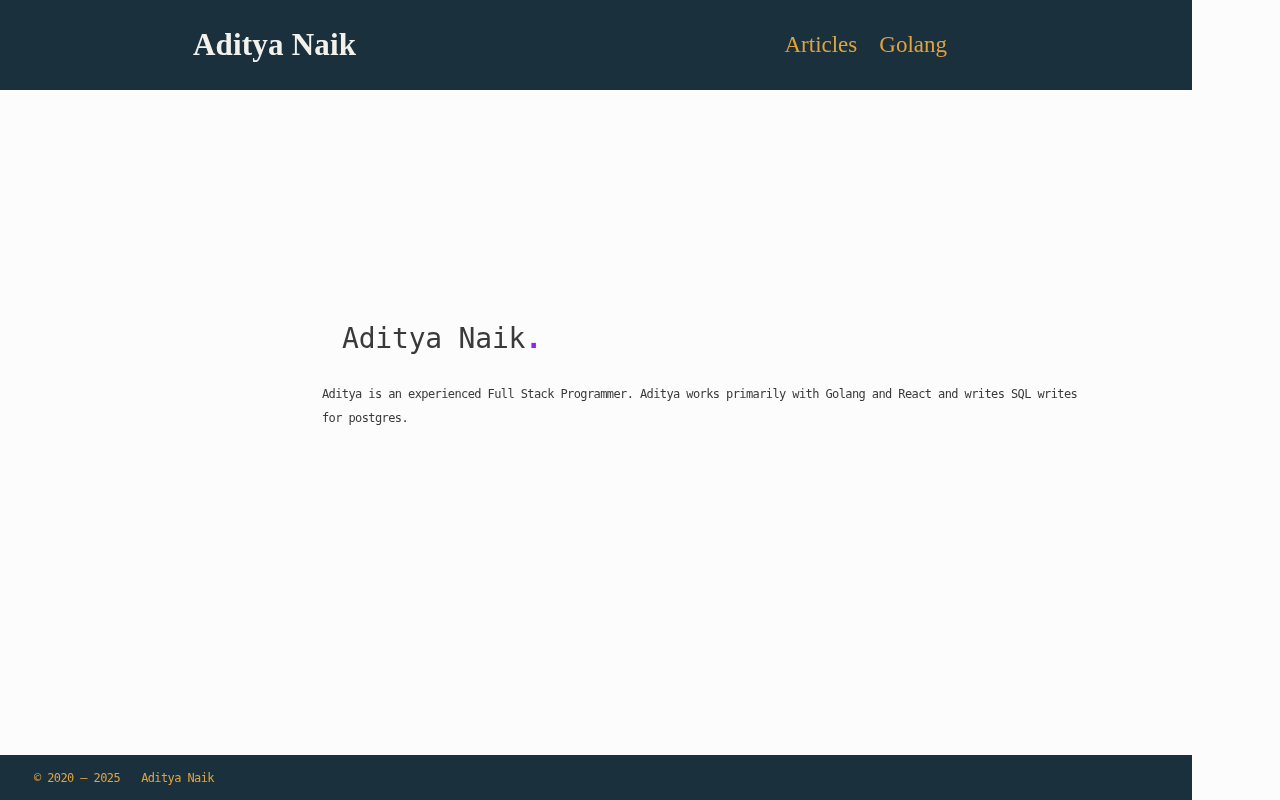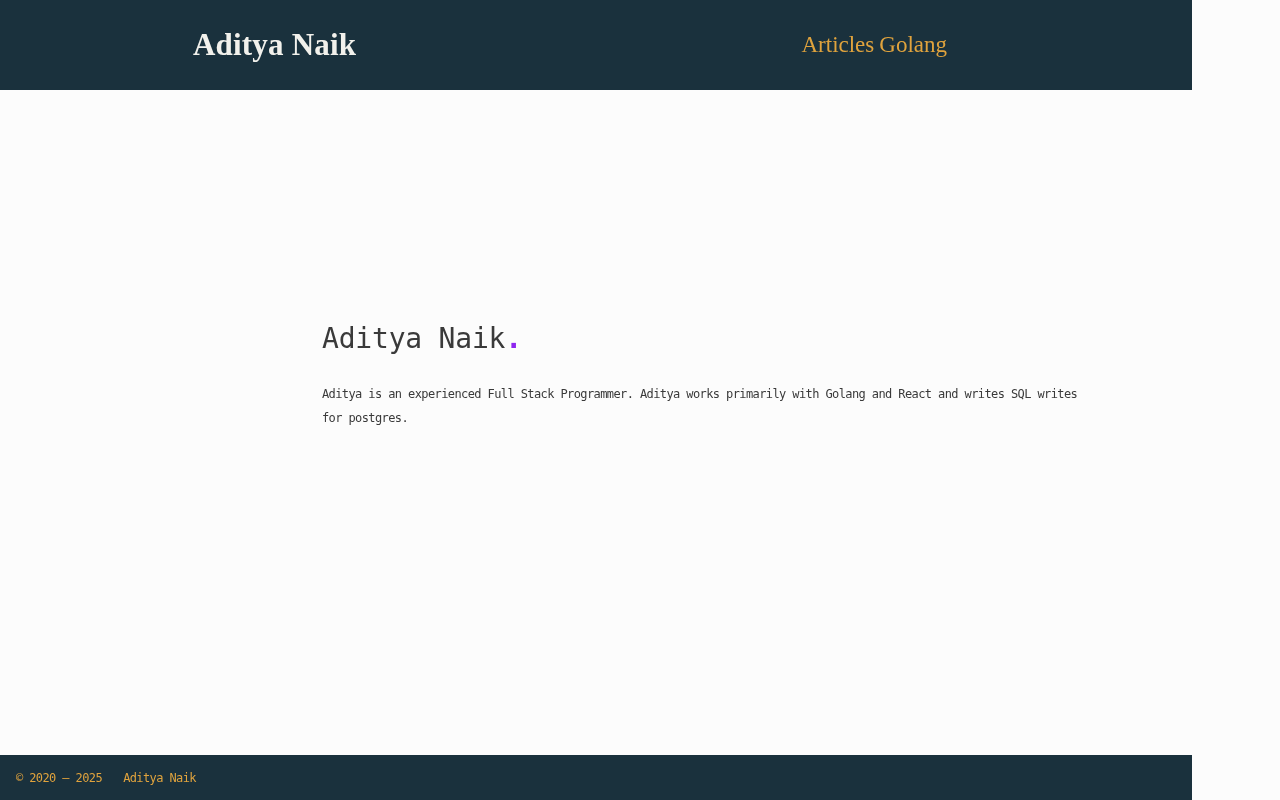--- a/index.html
+++ b/index.html
@@ -34,21 +34,21 @@
     font-weight: 700;
     font-size: 31px;
     color: var(--logo-white, #f2f1ec);
     text-decoration: none;
     cursor: pointer;
     letter-spacing: 0.2px;
   }
 
   .main-nav {
     display: flex;
-    gap: 5px;
+    gap: 22px;
     align-items: center;
   }
 
   .main-nav a {
     font-family: "Liberation Serif", "DejaVu Serif", serif;
     font-size: 23px;
     color: var(--accent-gold, #e0a33d);
     text-decoration: none;
     cursor: pointer;
   }
@@ -62,20 +62,21 @@
     max-width: 772px;
   }
 
   .hero-title {
     font-family: "DejaVu Sans Mono", "Liberation Mono", monospace;
     font-weight: 400;
     font-size: 28px;
     line-height: 1.2;
     letter-spacing: -0.2px;
     color: var(--text-dark, #3a3a3a);
+    margin-left: 20px;
   }
 
   .hero-title .accent {
     color: var(--accent-purple, #8e26ef);
     font-weight: 700;
   }
 
   .hero-description {
     margin-top: 26px;
     font-size: 12px;
@@ -84,21 +85,21 @@
     color: var(--text-dark, #3a3a3a);
     max-width: 772px;
   }
 
   
   .site-footer {
     height: 45px;
     background: var(--header-bg, #1a313d);
     display: flex;
     align-items: center;
-    padding: 0 16px;
+    padding: 0 34px;
     flex: 0 0 auto;
     font-size: 12px;
     letter-spacing: -0.6px;
     color: var(--accent-gold, #e0a33d);
   }
 
   .site-footer .owner {
     margin-left: 21px;
     color: var(--accent-gold, #e0a33d);
     text-decoration: none;

